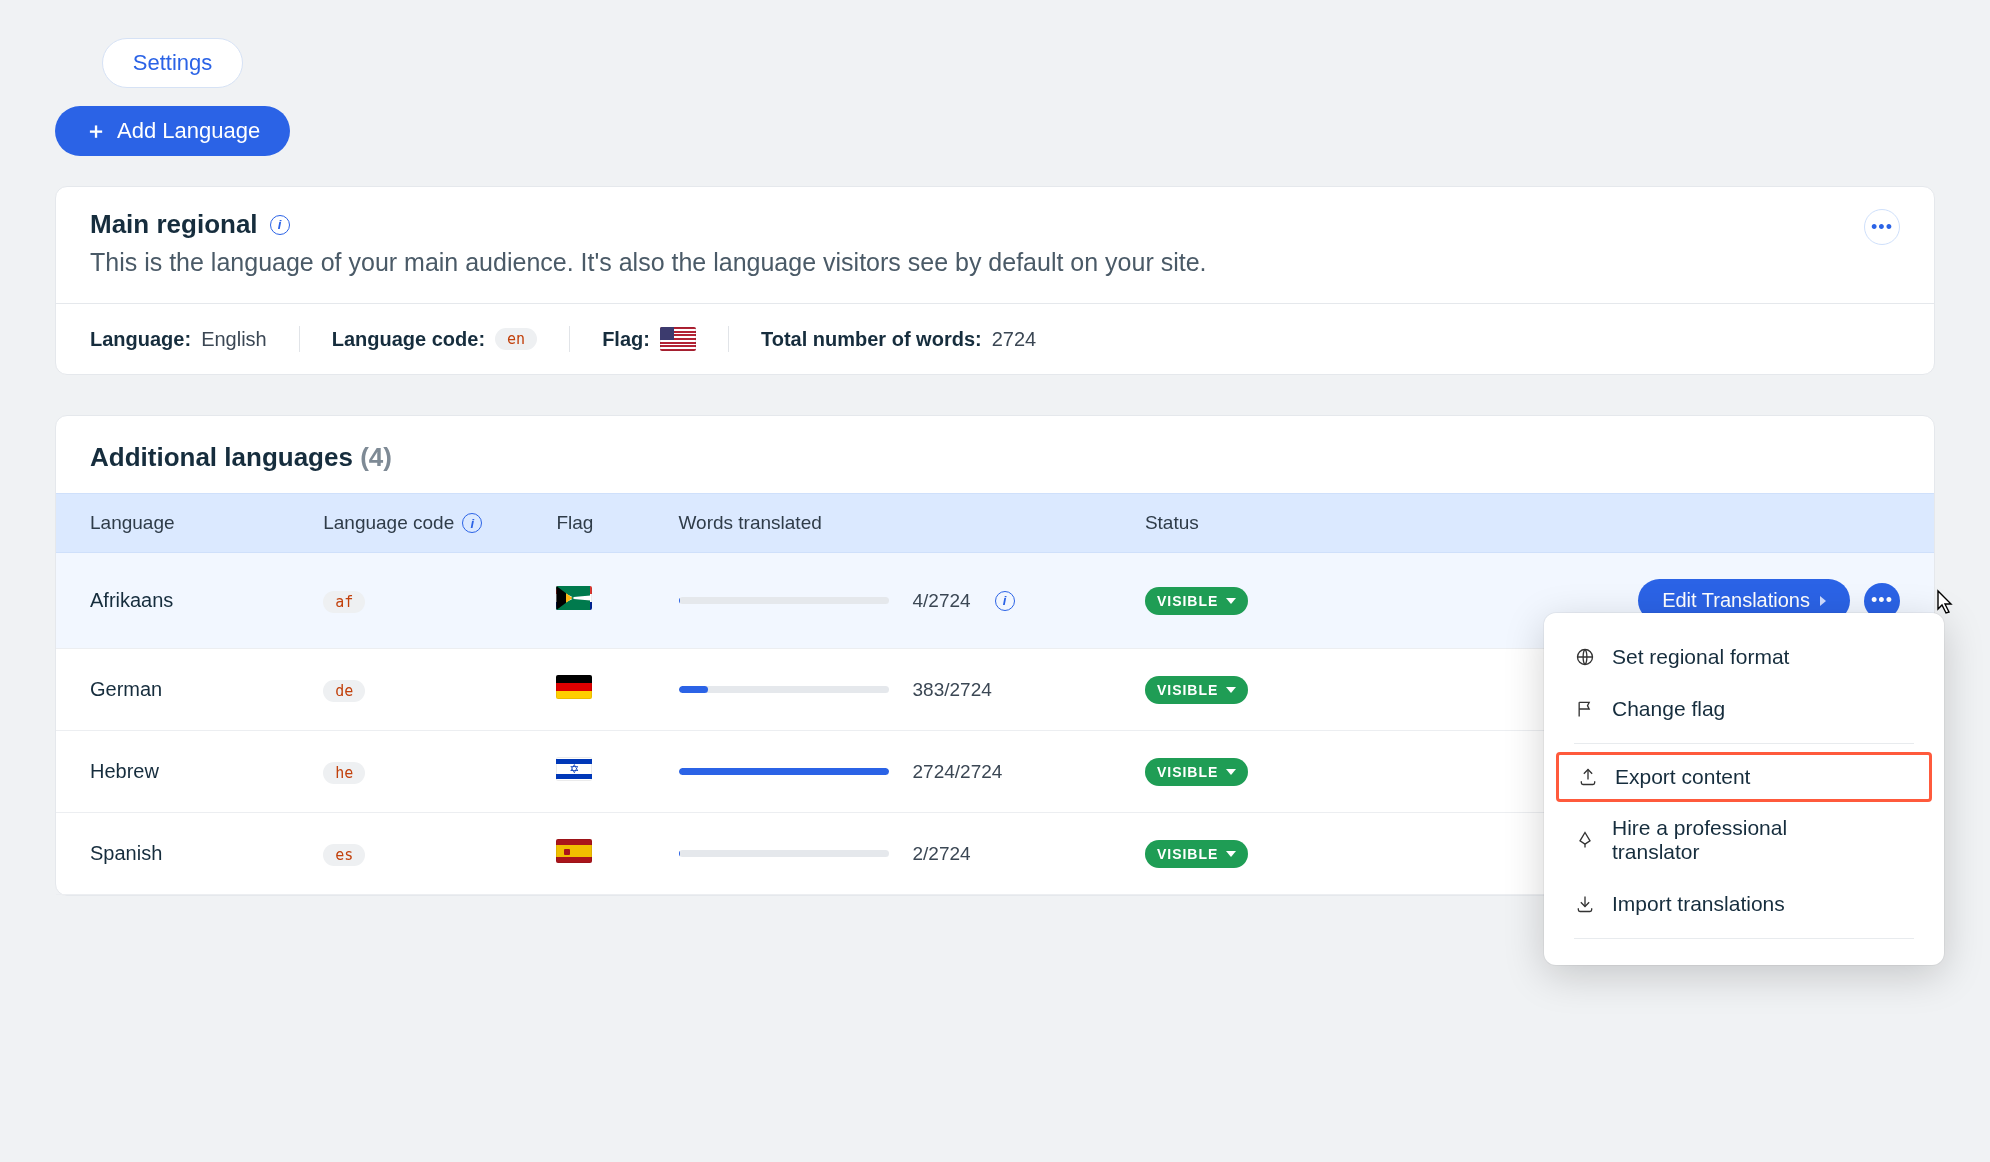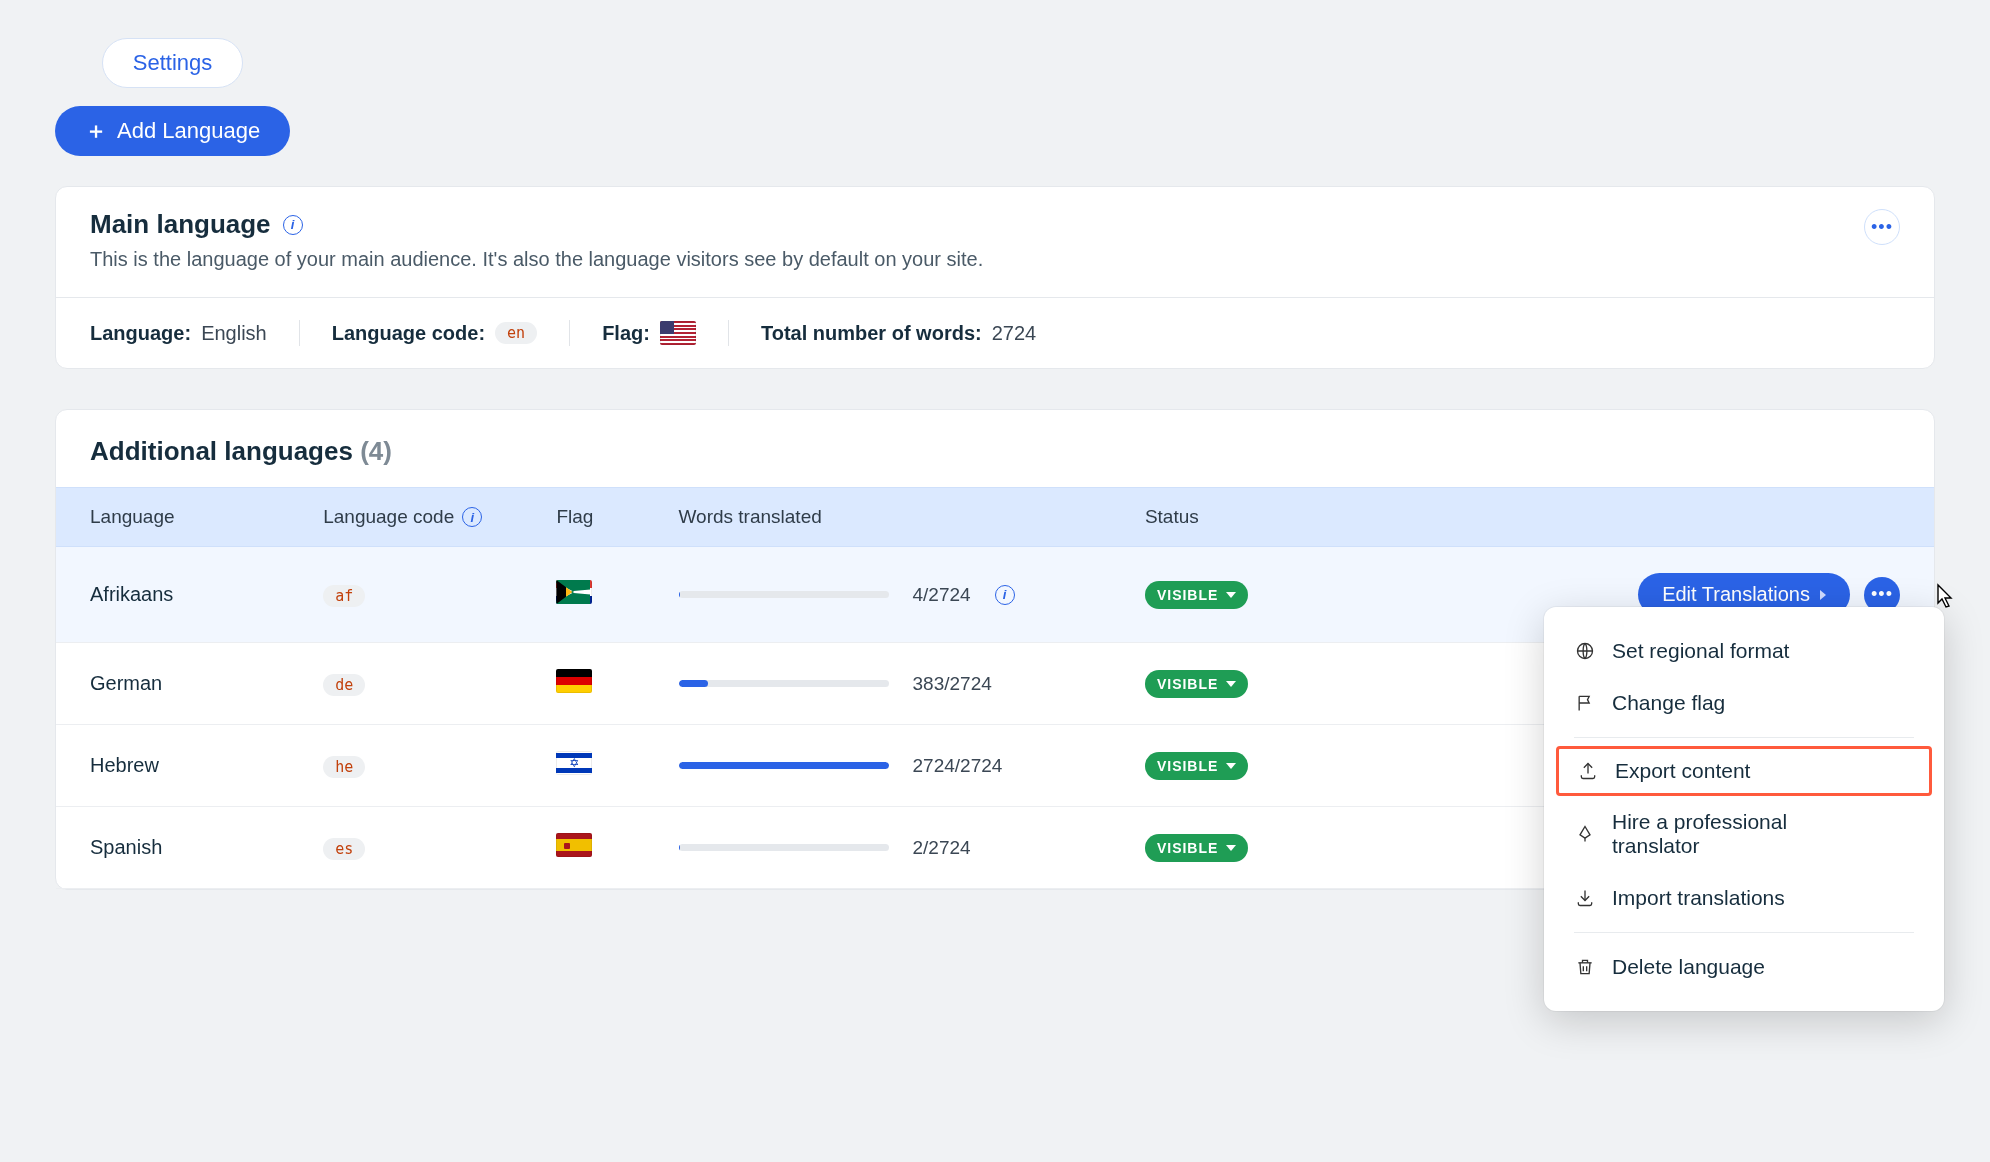--- a/index.html
+++ b/index.html
@@ -78,21 +78,21 @@
     gap: 12px;
   }
   .info-icon {
     width: 20px; height: 20px; border-radius: 50%;
     border: 1.5px solid #2b63e6; color: #2b63e6;
     display: inline-flex; align-items: center; justify-content: center;
     font-size: 13px; font-weight: 700; font-style: italic;
     line-height: 1;
   }
   .card-sub {
-    font-size: 20px;
+    font-size: 25px;
     color: #4a5a67;
     margin-top: 8px;
   }
   .more-btn {
     width: 36px; height: 36px; border-radius: 50%;
     border: 1px solid #cfe0fb; background: #fff; color: #2b63e6;
     font-size: 18px; cursor: pointer; letter-spacing: 1px;
     display: inline-flex; align-items: center; justify-content: center;
   }
   .more-btn.active {
@@ -233,21 +233,21 @@
       <span class="plus-icon">＋</span>
       <span>Add Language</span>
     </button>
   </div>
 </div>
 
 <div class="card">
   <div class="card-head">
     <div>
       <div class="card-title">
-        <span>Main language</span>
+        <span>Main regional</span>
         <span class="info-icon">i</span>
       </div>
       <div class="card-sub">This is the language of your main audience. It's also the language visitors see by default on your site.</div>
     </div>
     <button class="more-btn">•••</button>
   </div>
   <div class="main-lang-row">
     <div class="kv">
         <span class="kv-label">Language:</span>
         <span class="kv-value">English</span>
@@ -360,31 +360,20 @@
         <span class="mi-icon">
           <svg width="20" height="20" viewBox="0 0 24 24" fill="none" stroke="currentColor" stroke-width="1.6">
                 <path d="M12 15V3"></path>
                 <path d="M7 10l5 5 5-5"></path>
                 <path d="M4 17v2a2 2 0 0 0 2 2h12a2 2 0 0 0 2-2v-2"></path>
               </svg>
         </span>
         <span>Import translations</span>
       </div>
       <div class="menu-sep"></div>
-      <div class="menu-item">
-        <span class="mi-icon">
-          <svg width="20" height="20" viewBox="0 0 24 24" fill="none" stroke="currentColor" stroke-width="1.6">
-                <path d="M4 7h16"></path>
-                <path d="M9 7V4h6v3"></path>
-                <path d="M6 7l1 13h10l1-13"></path>
-                <path d="M10 11v6M14 11v6"></path>
-              </svg>
-        </span>
-        <span>Delete language</span>
-      </div>
     </div>
         <div class="cursor" style="right: -24px; top: 36px;"><svg width="26" height="30" viewBox="0 0 26 30">
             <path d="M6 2 L6 20 L10 16 L14 24 L17 23 L13 15 L19 15 Z" fill="#fff" stroke="#000" stroke-width="1.4"></path>
           </svg></div>
       </div>
       <div class="row">
     <div>German</div>
     <div><span class="chip">de</span></div>
     <div><span class="flag flag-de"></span></div>
     <div class="progress-wrap">

